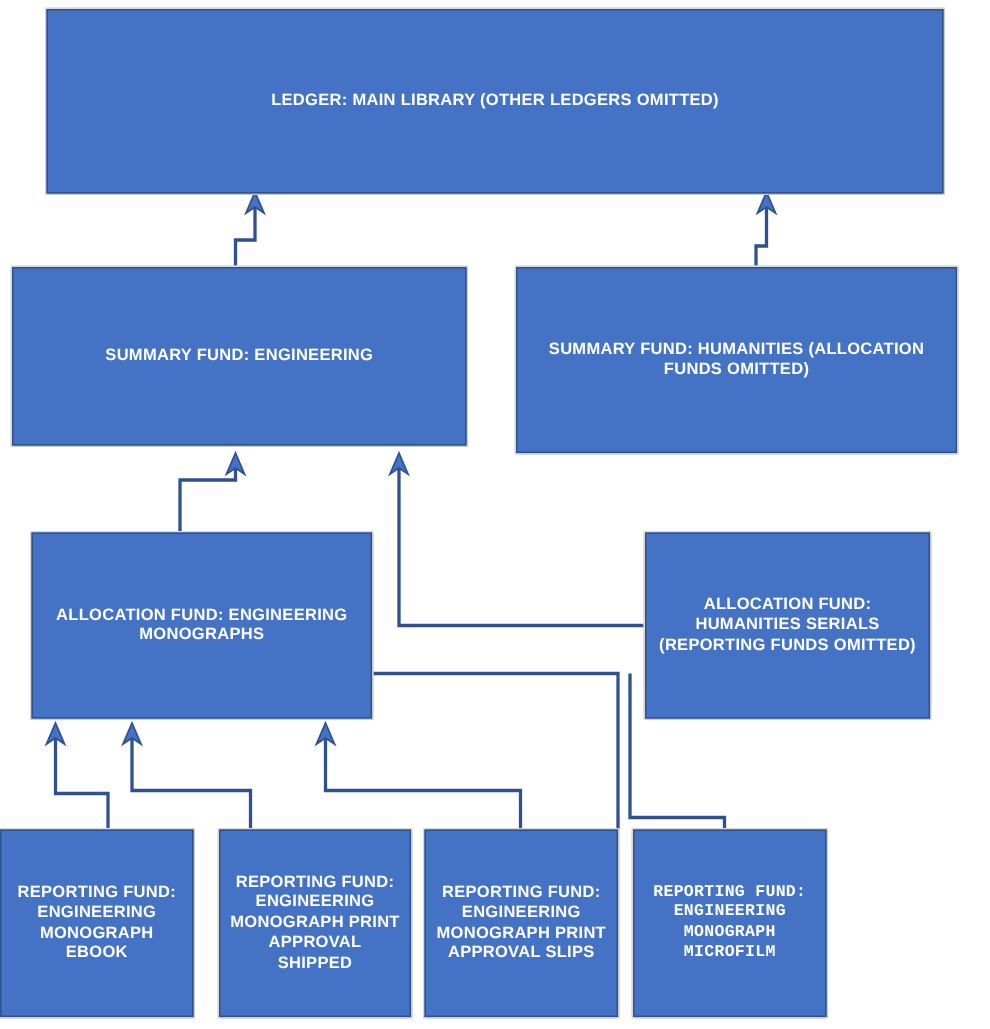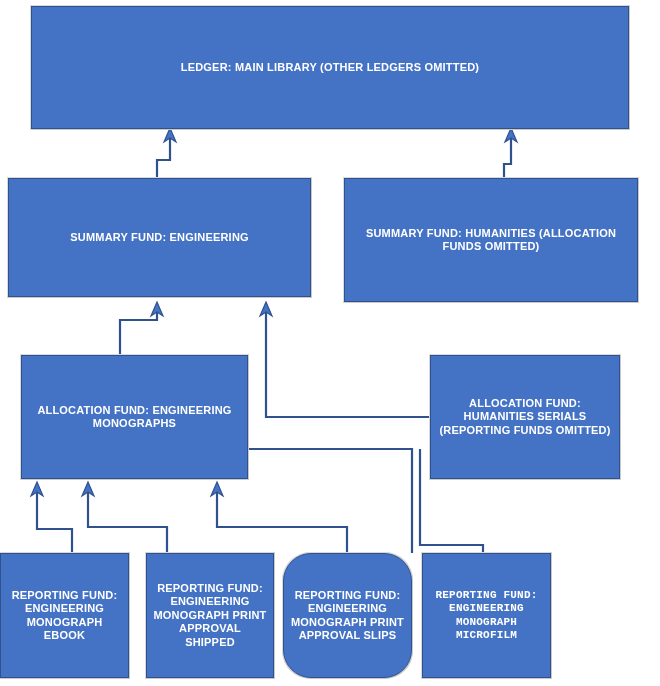--- a/index.html
+++ b/index.html
@@ -37,21 +37,21 @@
     display: block;
     width: 100%;
   }
   #ledger           { left: 31px;  top: 6px;   width: 598px; height: 123px; font-size: 11px; }
   #sum-eng          { left: 8px;   top: 178px; width: 303px; height: 119px; font-size: 11px; }
   #sum-hum          { left: 344px; top: 178px; width: 294px; height: 124px; font-size: 11px; }
   #alloc-mono       { left: 21px;   top: 355px; width: 227px; height: 124px; font-size: 11px; }
   #alloc-serials    { left: 430px; top: 355px; width: 190px; height: 124px; font-size: 11px; }
   #rep-ebook        { left: 0;   top: 553px; width: 129px; height: 125px; font-size: 11px; }
   #rep-shipped      { left: 146px; top: 553px; width: 128px; height: 125px; font-size: 11px; }
-  #rep-slips        { left: 283px; top: 553px; width: 129px; height: 125px; font-size: 11px; border-radius: 28px; }
+  #rep-slips        { left: 283px; top: 553px; width: 129px; height: 125px; font-size: 11px; }
   #rep-microfilm    { left: 422px; top: 553px; width: 129px; height: 125px; font-size: 11px; font-family: Liberation Mono, monospace; }
 
   #edges {
     position: absolute;
     left: 0; top: 0;
     width: 660px;
     height: 686px;
     pointer-events: none;
   }
   .edge {

